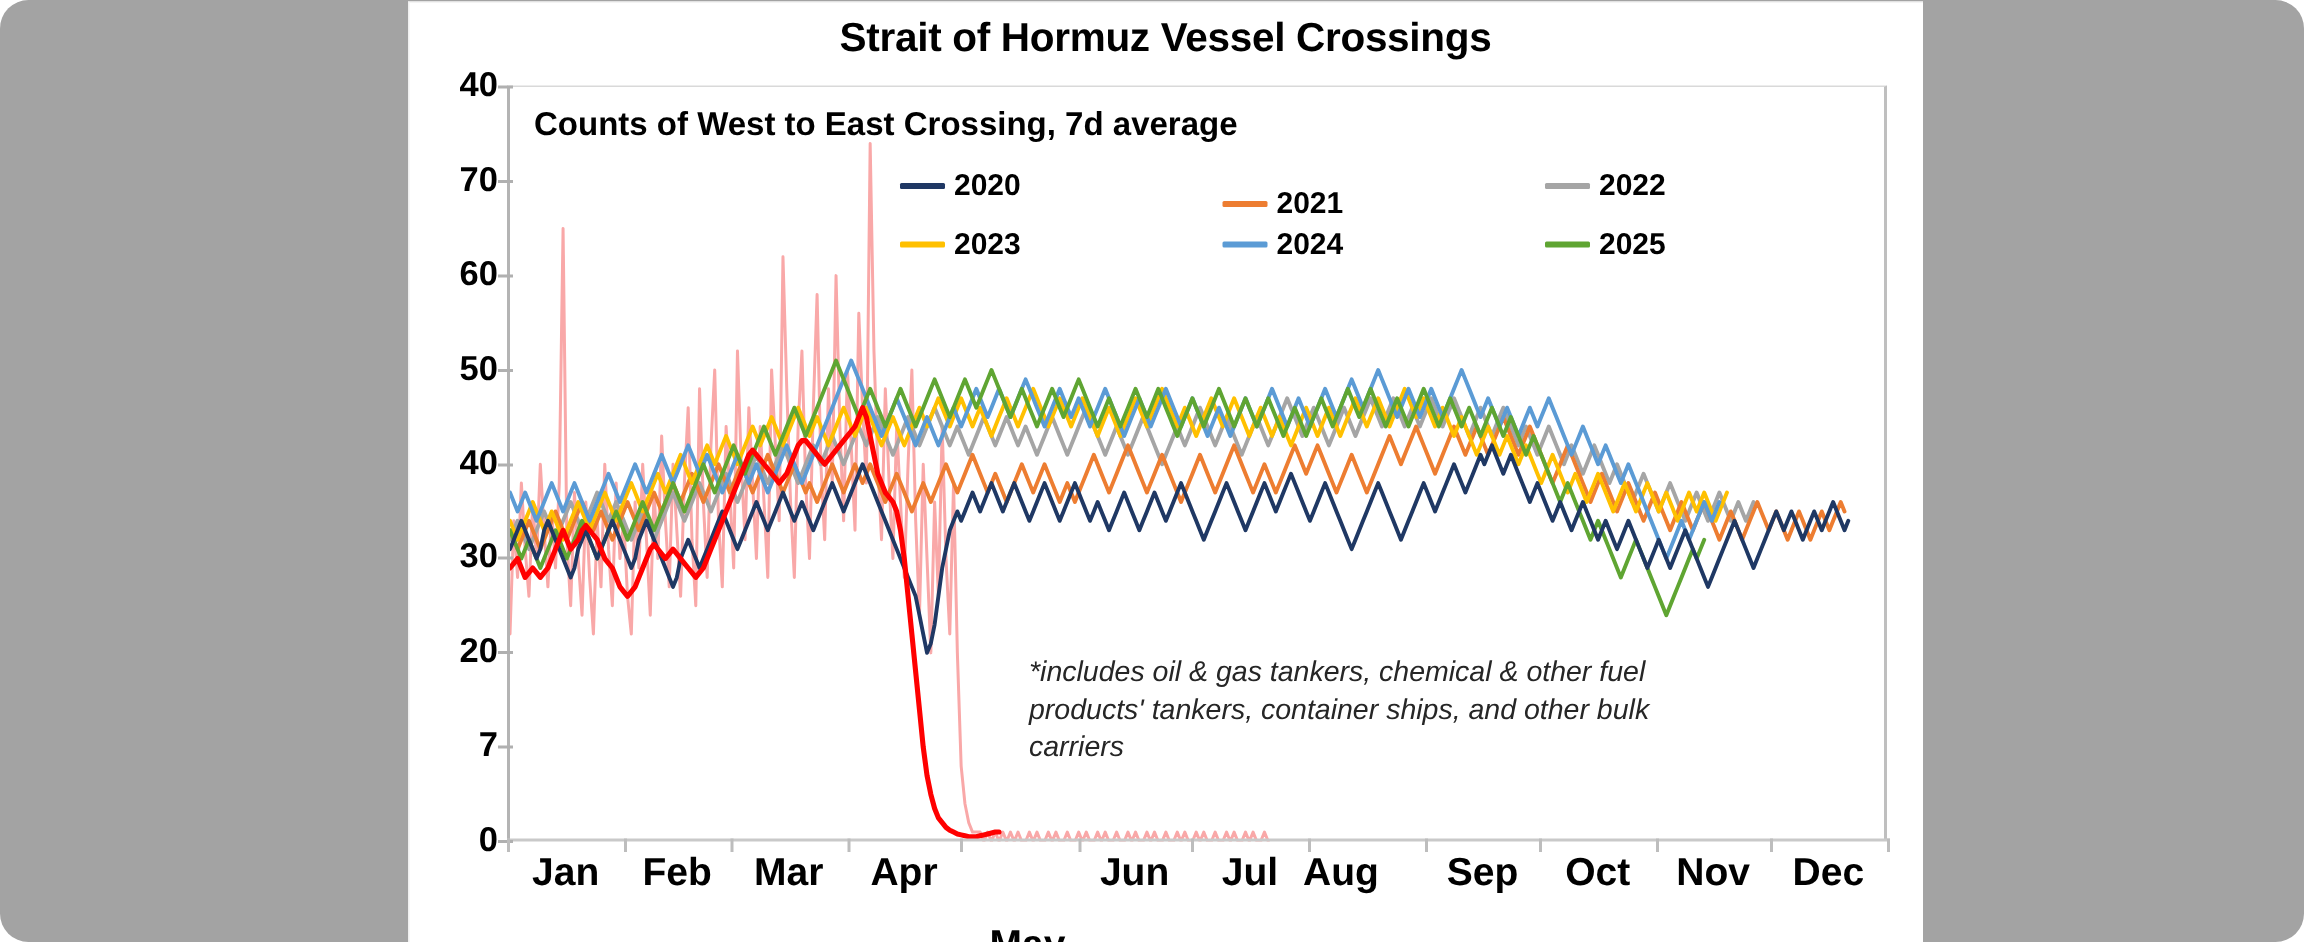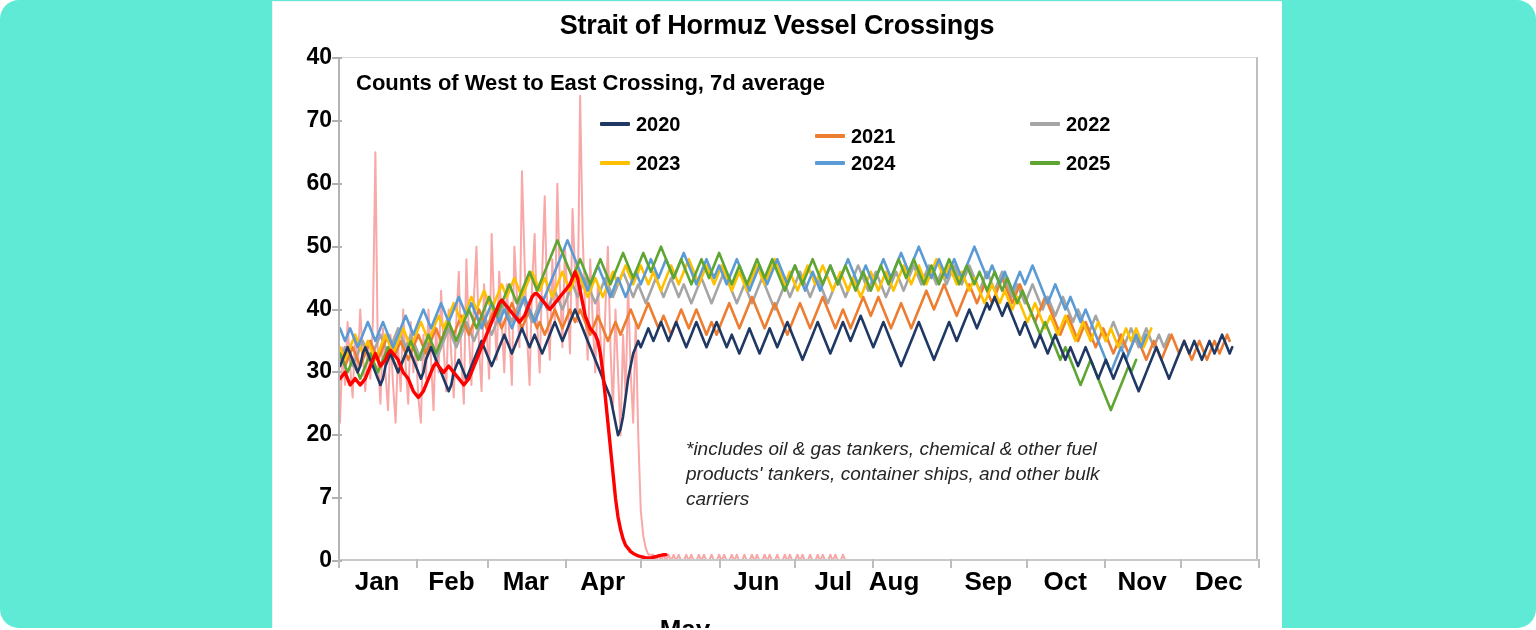--- a/index.html
+++ b/index.html
@@ -4,21 +4,21 @@
 <style>
   * { box-sizing: border-box; }
   html, body {
     margin: 0; padding: 0;
     background: #ffffff;
     font-family: "Liberation Sans", sans-serif;
   }
   #root {
     position: relative;
     width: 1536px; height: 628px;
-    background: #5eead4;
+    background: #a3a3a3;
     overflow: hidden;
     border-radius: 19px;
   }
   
   #chart-frame {
     position: absolute;
     left: 272px; top: 1px;
     width: 1010px; height: 628px;
     background: #ffffff;
     border-left: 1px solid #efefef;

